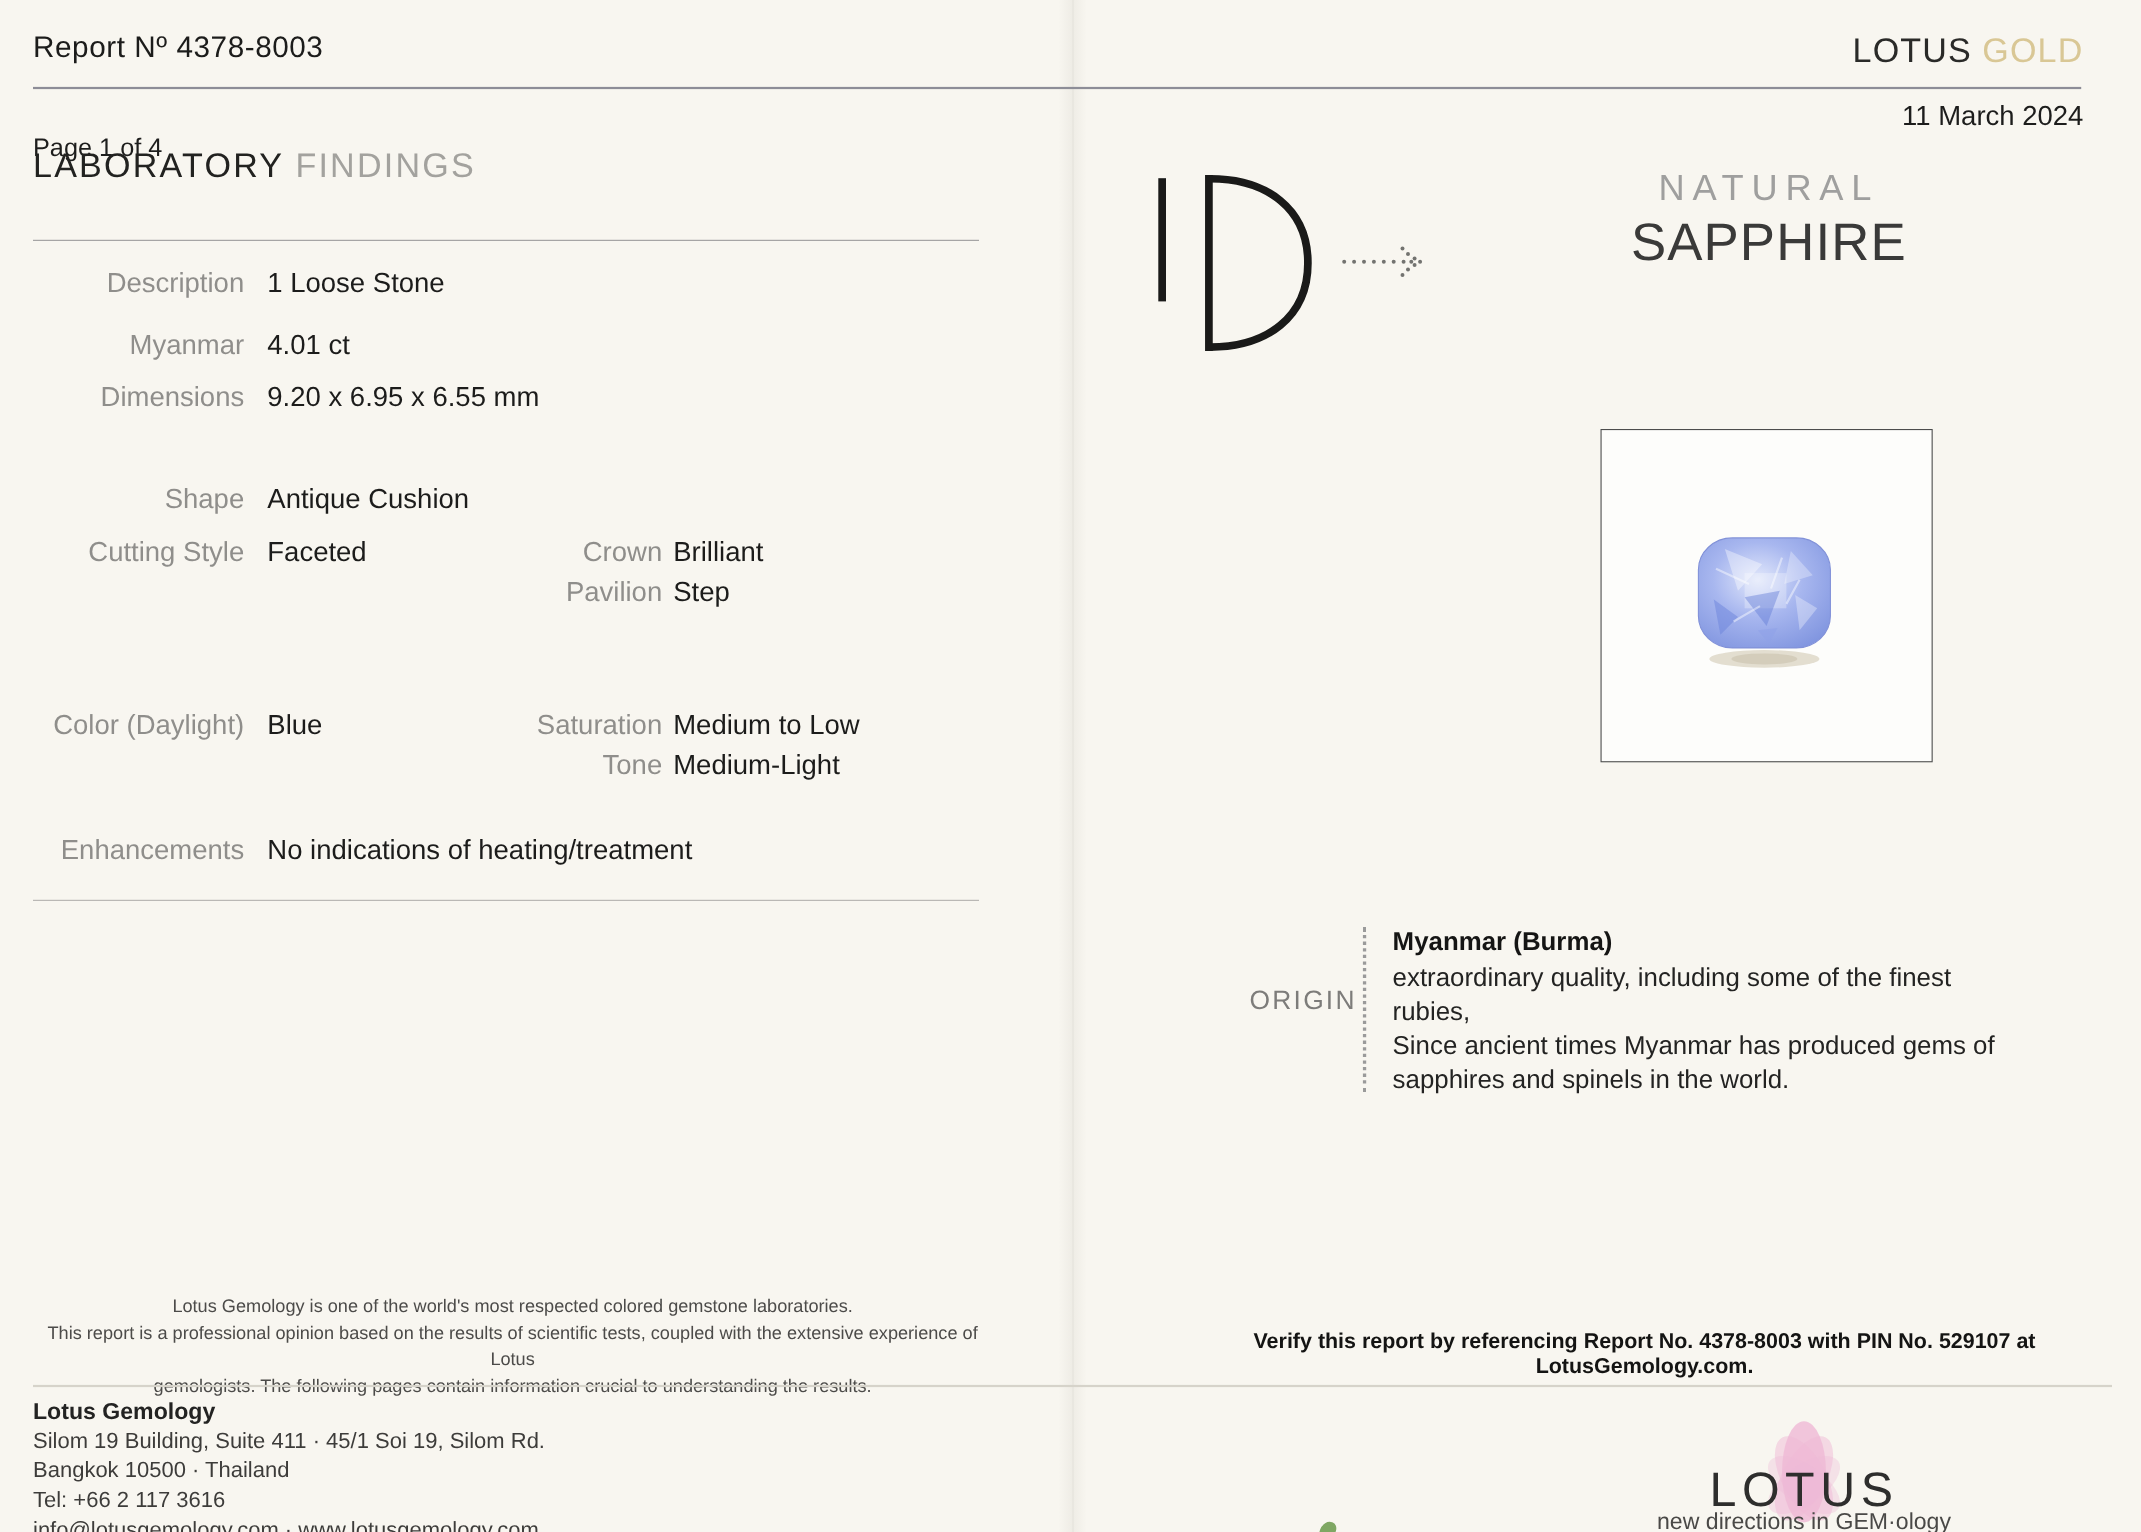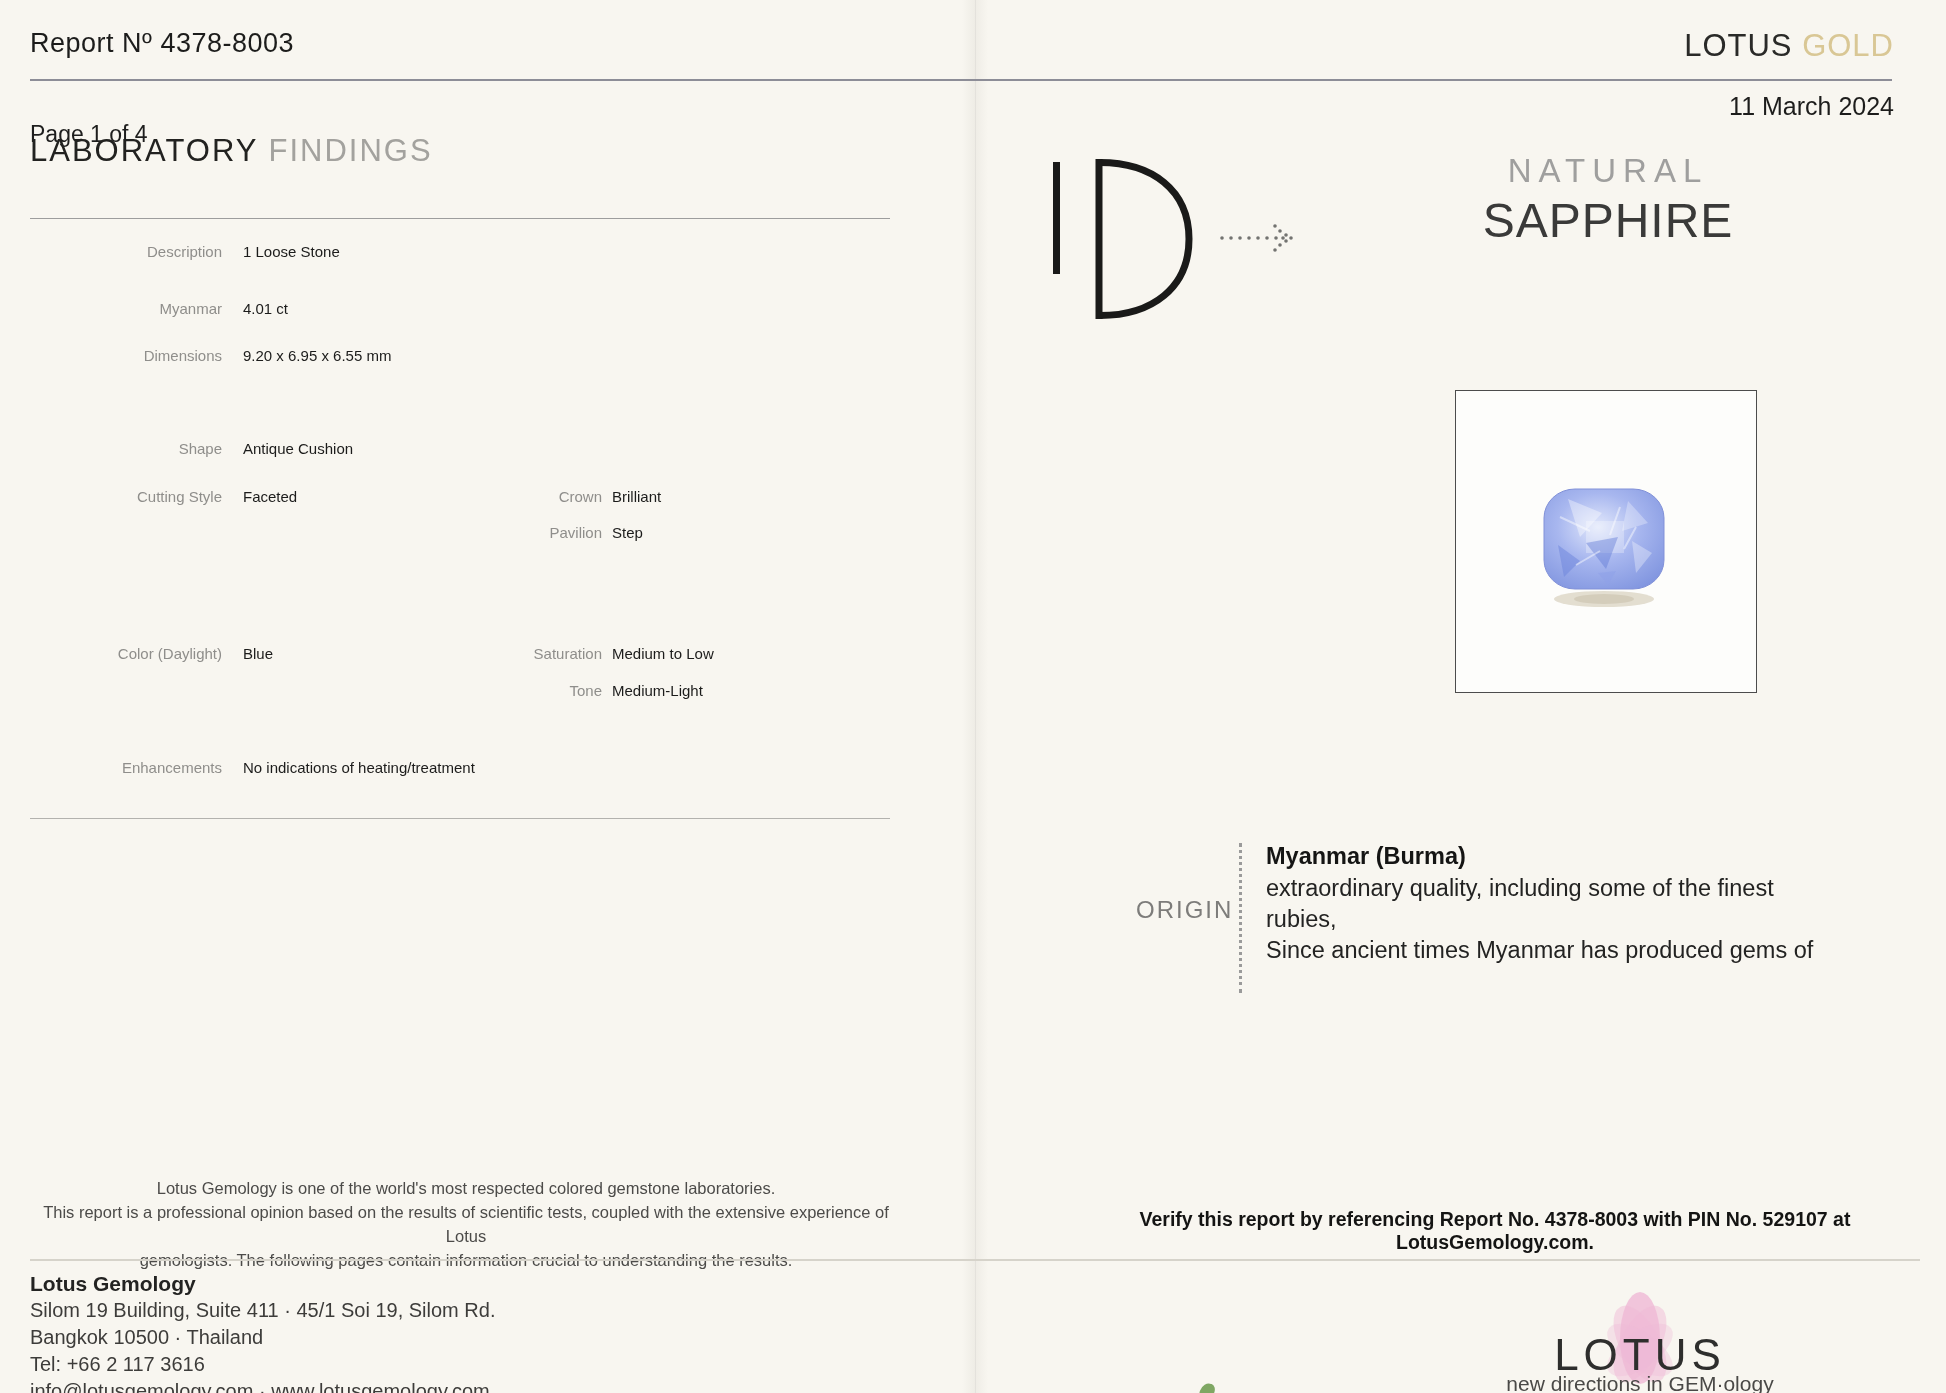--- a/index.html
+++ b/index.html
@@ -21,21 +21,21 @@
   .brand .gold { color:#d9c795; }
   .date      { position:absolute; right:52px; top:92px; font-size:25px; color:#1d1d1c; }
 
   
   .lab-title { position:absolute; left:30px; top:133px; font-size:31px; letter-spacing:2px; white-space:nowrap; }
   .lab-title .dark  { color:#222220; }
   .lab-title .light { color:#a3a29e; }
   .rule-lab { position:absolute; left:30px; top:218px; width:860px; height:1px; background:#9d9d9d; }
   .rule-enh { position:absolute; left:30px; top:818px; width:860px; height:1px; background:#b3b2ae; }
 
-  .frow { position:absolute; left:0; width:900px; height:30px; font-size:15px; }
+  .frow { position:absolute; left:0; width:900px; height:30px; font-size:25px; }
   .frow .lab { position:absolute; left:0; width:222px; text-align:right; color:#8f8e8b; }
   .frow .val { position:absolute; left:243px; color:#1c1c1b; }
   .frow .lab2 { position:absolute; left:300px; width:302px; text-align:right; color:#8f8e8b; }
   .frow .val2 { position:absolute; left:612px; color:#1c1c1b; }
 
   
   .id-logo { position:absolute; left:1048px; top:154px; }
   .arrow   { position:absolute; left:1218px; top:216px; }
   .ns-block { position:absolute; left:1468px; top:152px; width:280px; text-align:center; }
   .ns-natural  { font-size:33px; letter-spacing:7px; color:#9f9f9e; white-space:nowrap; }
@@ -199,20 +199,21 @@
       </svg>
     </div>
   </div>
 
   <div class="origin-label">ORIGIN</div>
   <div class="origin-dots"></div>
   <div class="origin-body">
     <div class="origin-country">Myanmar (Burma)</div>
     <div class="origin-line">extraordinary quality, including some of the finest rubies,</div>
     <div class="origin-line">Since ancient times Myanmar has produced gems of</div>
+    <div class="origin-line">sapphires and spinels in the world.</div>
   </div>
 
   <div class="verify">Verify this report by referencing Report No. 4378-8003 with PIN No. 529107 at LotusGemology.com.</div>
 
   <div class="disclaimer">
     <div>Lotus Gemology is one of the world's most respected colored gemstone laboratories.</div>
     <div>This report is a professional opinion based on the results of scientific tests, coupled with the extensive experience of Lotus</div>
     <div>gemologists. The following pages contain information crucial to understanding the results.</div>
   </div>
 

